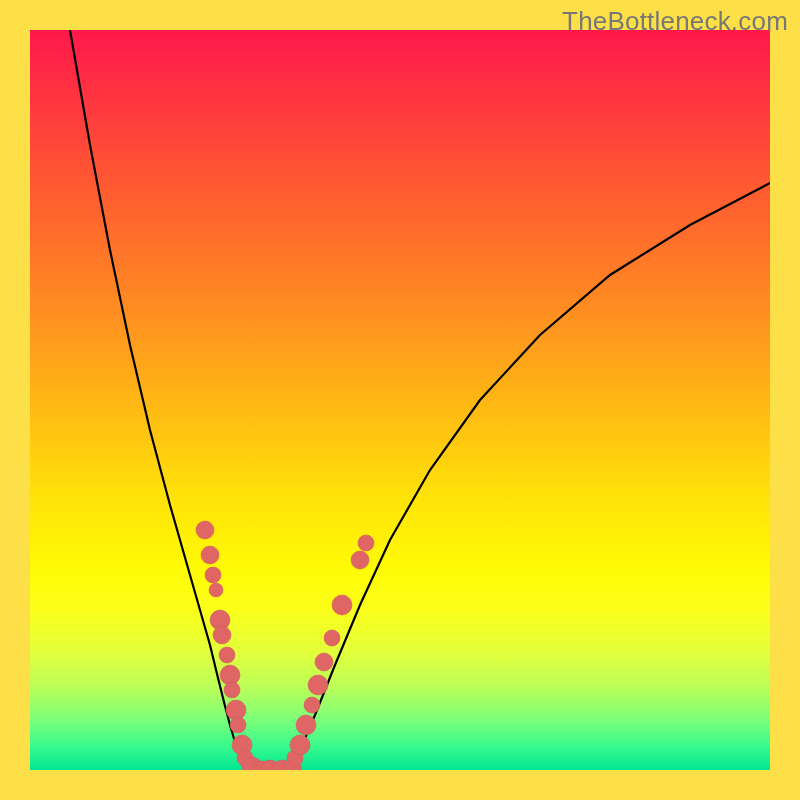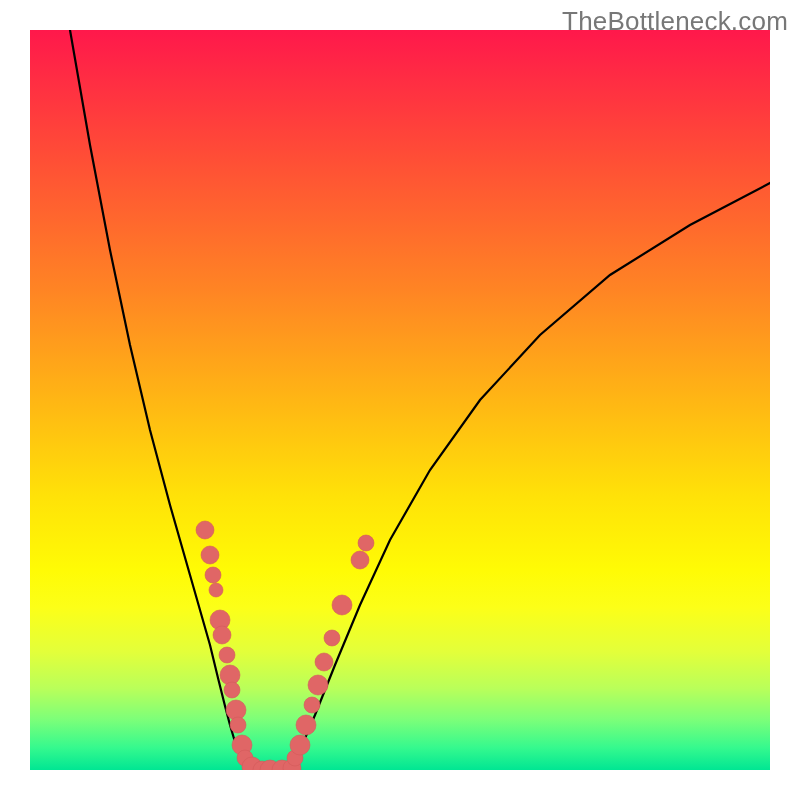--- a/index.html
+++ b/index.html
@@ -8,21 +8,21 @@
     width: 800px;
     height: 800px;
     overflow: hidden;
     background: #000;
     font-family: Arial, Helvetica, sans-serif;
   }
   .outer {
     position: relative;
     width: 800px;
     height: 800px;
-    background: #ffffff;
+    background: #fde047;
   }
   .plot {
     position: absolute;
     left: 30px;
     top: 30px;
     width: 740px;
     height: 740px;
     background: linear-gradient(
       to bottom,
       #ff184b 0%,

